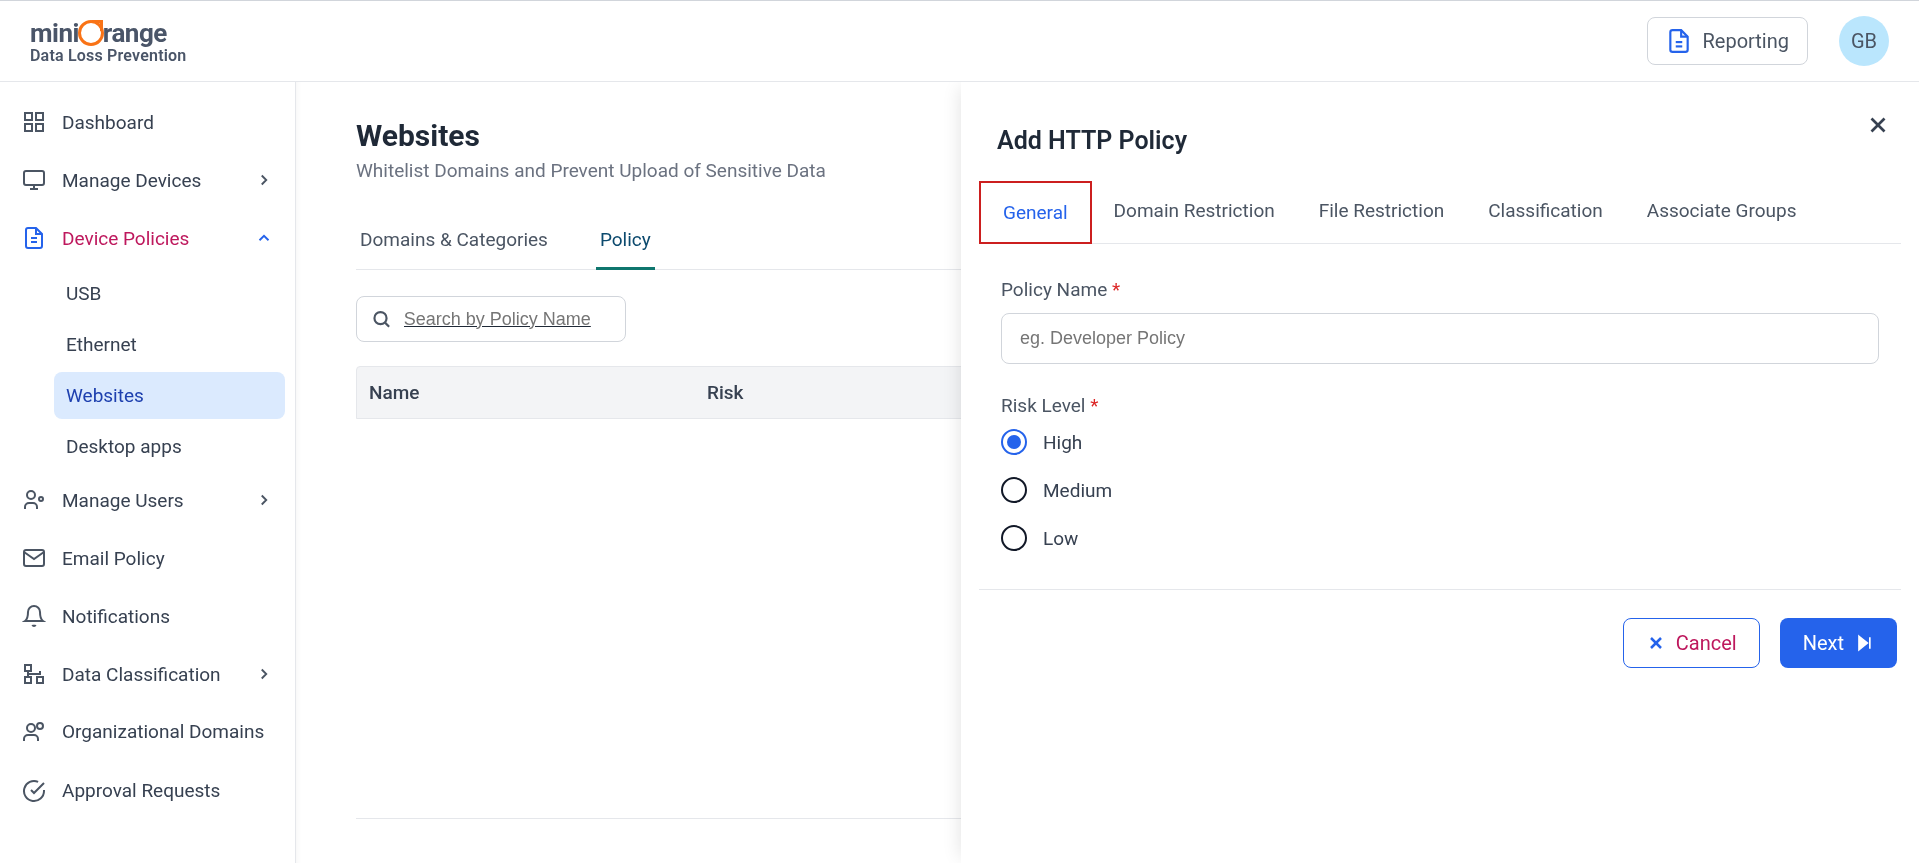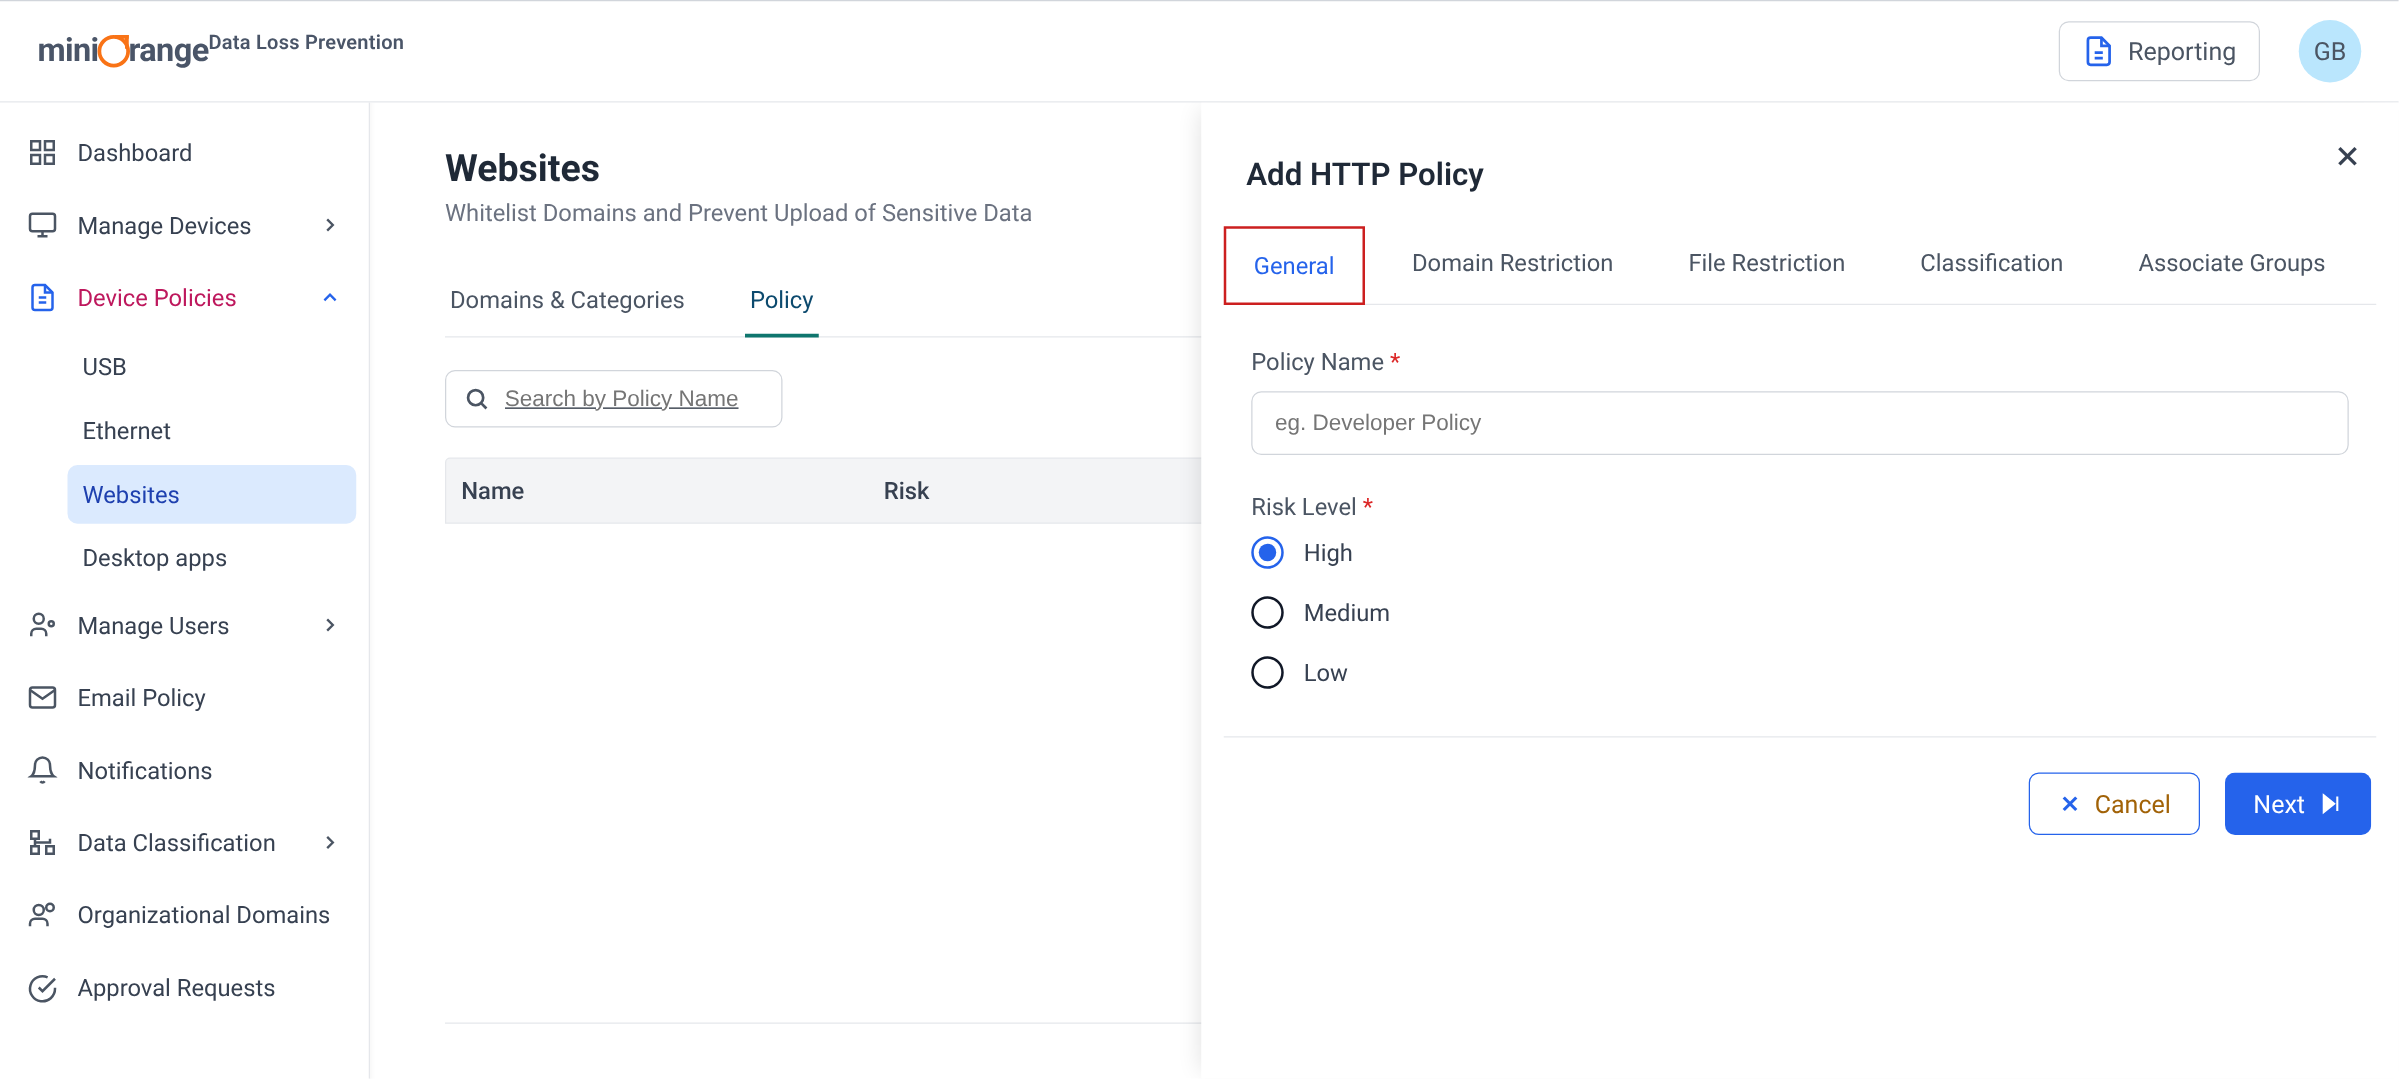--- a/index.html
+++ b/index.html
@@ -13,21 +13,21 @@
 }
 .topbar {
   height: 82px;
   border-top: 1px solid #d1d5db;
   border-bottom: 1px solid #e5e7eb;
   display: flex;
   align-items: center;
   padding: 0 30px;
   justify-content: space-between;
 }
-.logo { display:flex; flex-direction:row; }
+.logo { display:flex; flex-direction:column; }
 .logo-main { display:flex; align-items:center; gap:0; }
 .logo-mini { font-size:26px; font-weight:700; letter-spacing:-0.5px; color:#4a5568; }
 .logo-o {
   display:inline-flex; width:26px; height:26px; border:3px solid #f97316; border-radius:50%;
   position:relative; margin:0 -1px;
 }
 .logo-o::after{
   content:""; position:absolute; right:-2px; top:-3px; width:8px; height:8px;
   border-top:3px solid #f97316; border-right:3px solid #f97316; transform:rotate(0deg);
 }
@@ -78,21 +78,21 @@
 .th-name { width:350px; padding-left:12px; }
 .th-risk { flex:1; }
 .table-body { height:400px; border-bottom:1px solid #e5e7eb; }
 .panel {
   position:absolute; top:0; right:0; width:958px; height:100%; background:#fff;
   box-shadow:-6px 0 18px -6px rgba(0,0,0,0.12); padding:44px 18px 30px 18px; display:flex; flex-direction:column;
 }
 .panel-close { position:absolute; top:30px; right:28px; cursor:pointer; color:#374151; }
 .panel-title { font-size:25px; font-weight:600; margin-bottom:26px; padding-left:18px;}
 .panel-tabs {
-  display:flex; border-bottom:1px solid #e5e7eb; gap:16px; margin-bottom:34px;
+  display:flex; border-bottom:1px solid #e5e7eb; gap:0; margin-bottom:34px;
 }
 .ptab {
   padding:18px 22px; font-size:19px; color:#4b5563; cursor:pointer; white-space:nowrap;
 }
 .ptab.active {
   color:#2563eb; border-bottom:3px solid #2563eb; margin-bottom:-1px;
 }
 .ptab.highlight { border:2px solid #cc1f1f; border-bottom:2px solid #cc1f1f; }
 .form { padding:0 22px; }
 .label { font-size:19px; color:#4b5563; margin-bottom:12px; display:block; }
@@ -106,21 +106,21 @@
   width:26px; height:26px; border:2.5px solid #111827; border-radius:50%; display:flex; align-items:center; justify-content:center;
 }
 .radio.checked { border-color:#2563eb; }
 .radio.checked::after { content:""; width:14px; height:14px; background:#2563eb; border-radius:50%; }
 .panel-divider { border-top:1px solid #e5e7eb; margin:16px 0 28px 0; }
 .panel-actions { display:flex; justify-content:flex-end; gap:20px; padding-right:4px;}
 .btn {
   display:flex; align-items:center; gap:10px; border-radius:8px; padding:12px 22px; font-size:20px;
   cursor:pointer; border:1px solid transparent;
 }
-.btn.cancel { border-color:#2563eb; color:#a16207; background:#fff; }
+.btn.cancel { border-color:#2563eb; color:#be185d; background:#fff; }
 .btn.next { background:#2563eb; color:#fff; }
 </style>
 </head>
 <body>
 
 <div class="topbar">
   <div class="logo">
     <div class="logo-main">
       <span class="logo-mini">mini</span>
       <span class="logo-o"></span>

